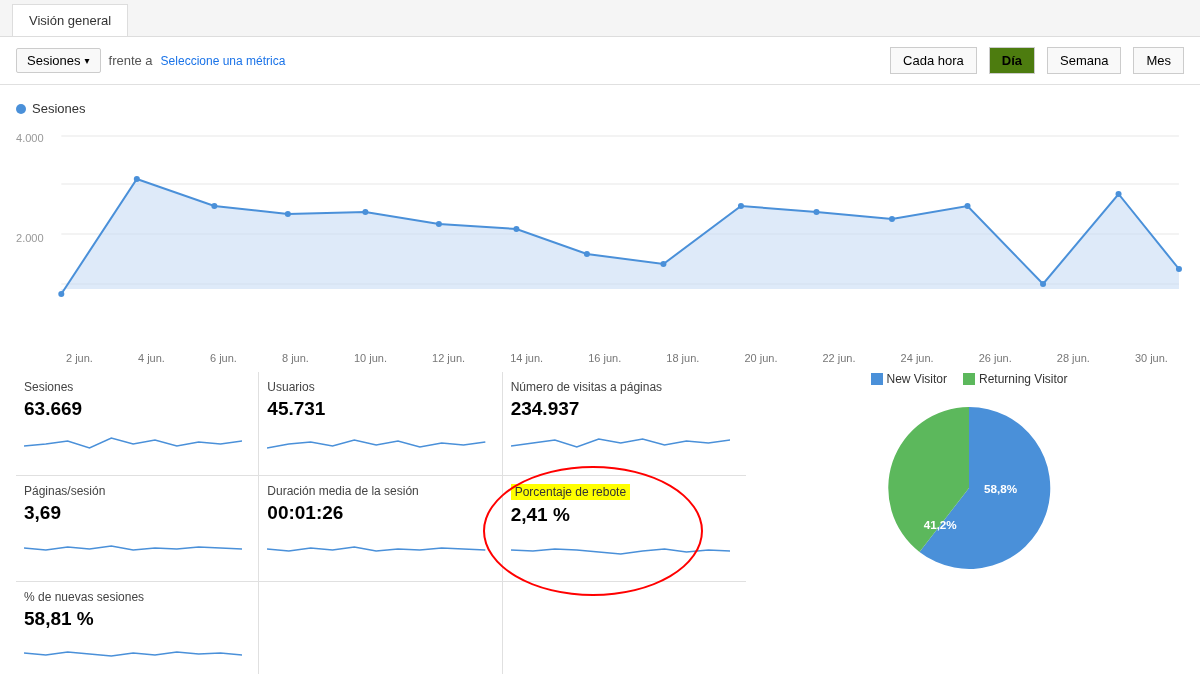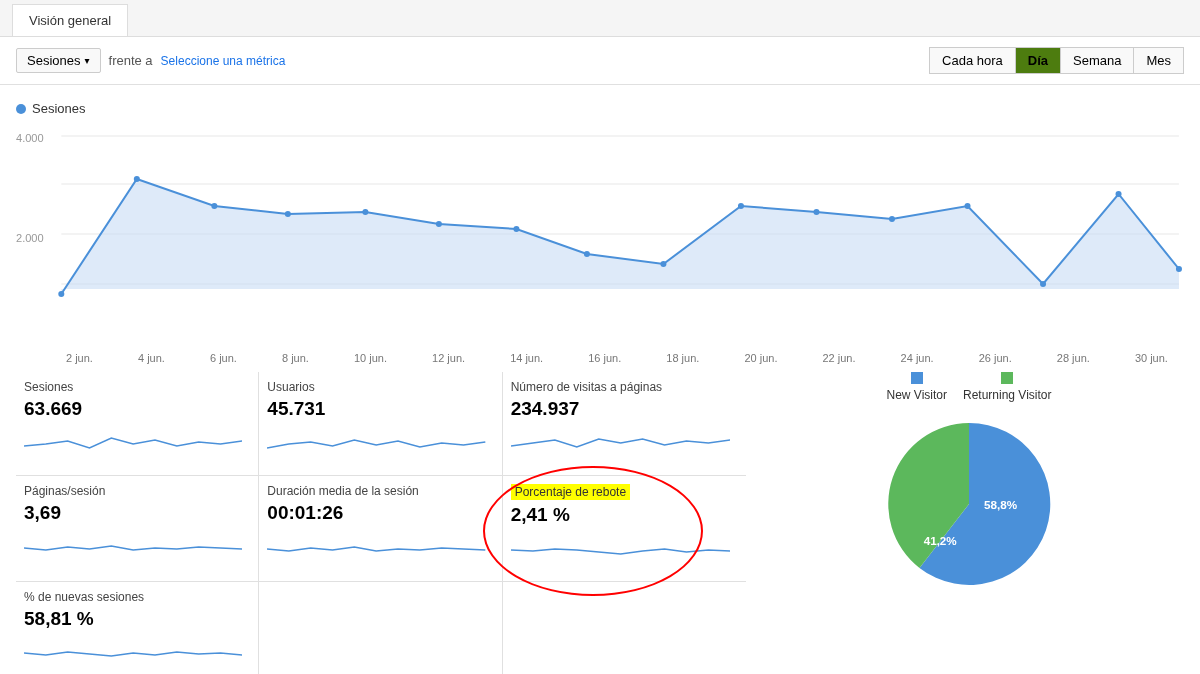--- a/index.html
+++ b/index.html
@@ -35,21 +35,21 @@
       background: #f9f9f9;
       padding: 4px 10px;
       border-radius: 2px;
       cursor: pointer;
       font-size: 13px;
       display: flex; align-items: center; gap: 4px;
     }
     .select-btn::after { content: '▾'; font-size: 10px; }
     .frente-a { color: #555; font-size: 13px; }
     .metric-link { color: #1a73e8; text-decoration: none; font-size: 12px; cursor: pointer; }
-    .time-buttons { display: flex; gap: 0; }
+    .time-buttons { display: flex; gap: 13px; }
     .time-btn {
       border: 1px solid #ccc;
       background: #f9f9f9;
       padding: 5px 12px;
       cursor: pointer;
       font-size: 13px;
       margin-left: -1px;
     }
     .time-btn.active { background: #4d7c0f; font-weight: bold; }
 
@@ -106,21 +106,21 @@
       top: -10px;
       left: -20px;
       pointer-events: none;
     }
     .pie-legend {
       display: flex;
       gap: 16px;
       margin-bottom: 12px;
       font-size: 12px;
     }
-    .pie-legend-item { display: flex; align-items: center; gap: 4px; flex-direction: column; }
+    .pie-legend-item { display: flex; align-items: center; gap: 4px; }
     .pie-legend-color { width: 12px; height: 12px; display: inline-block; }
 
     .pie-container {
       position: relative;
       width: 180px;
       height: 180px;
     }
 
     
     .sparkline { width: 100%; height: 30px; }

